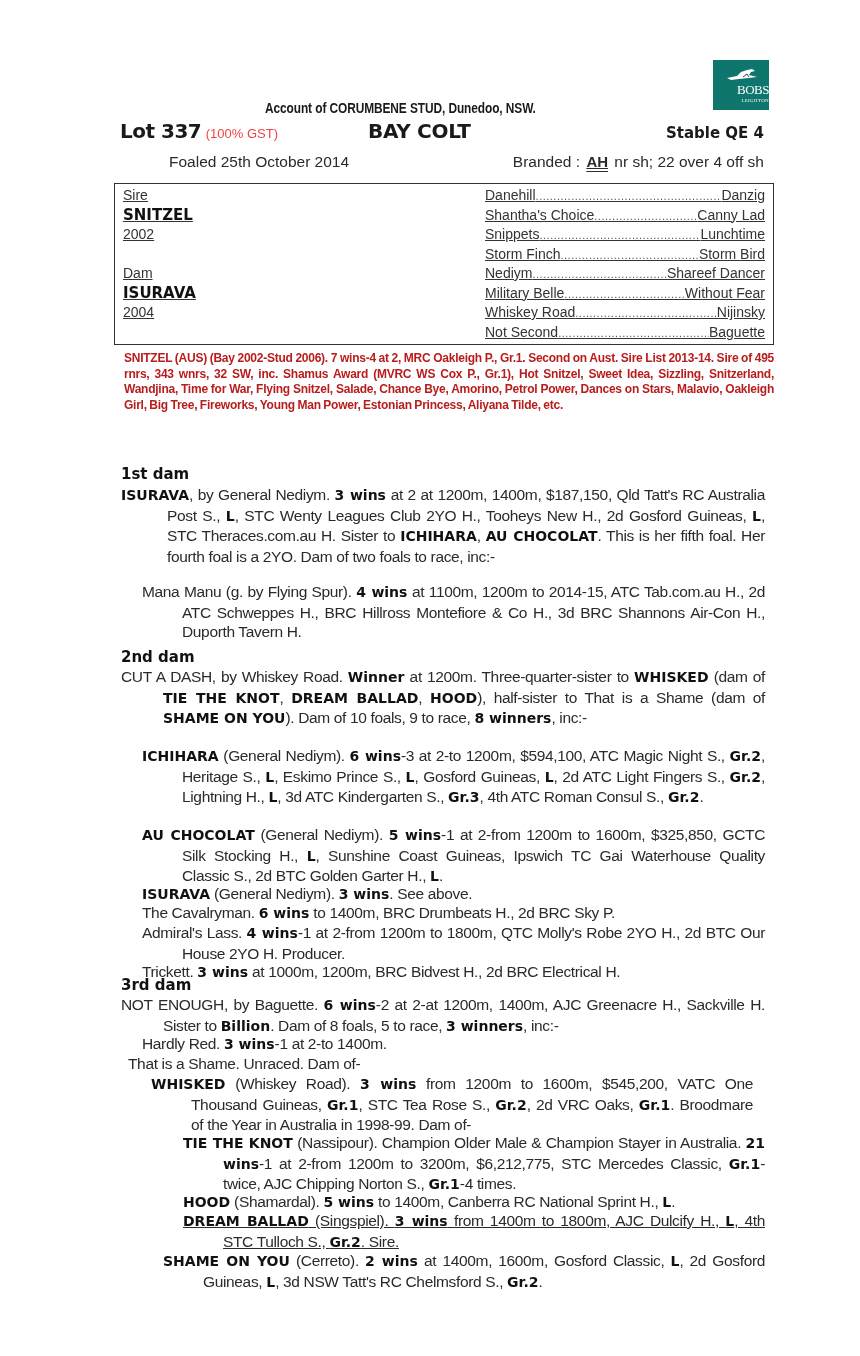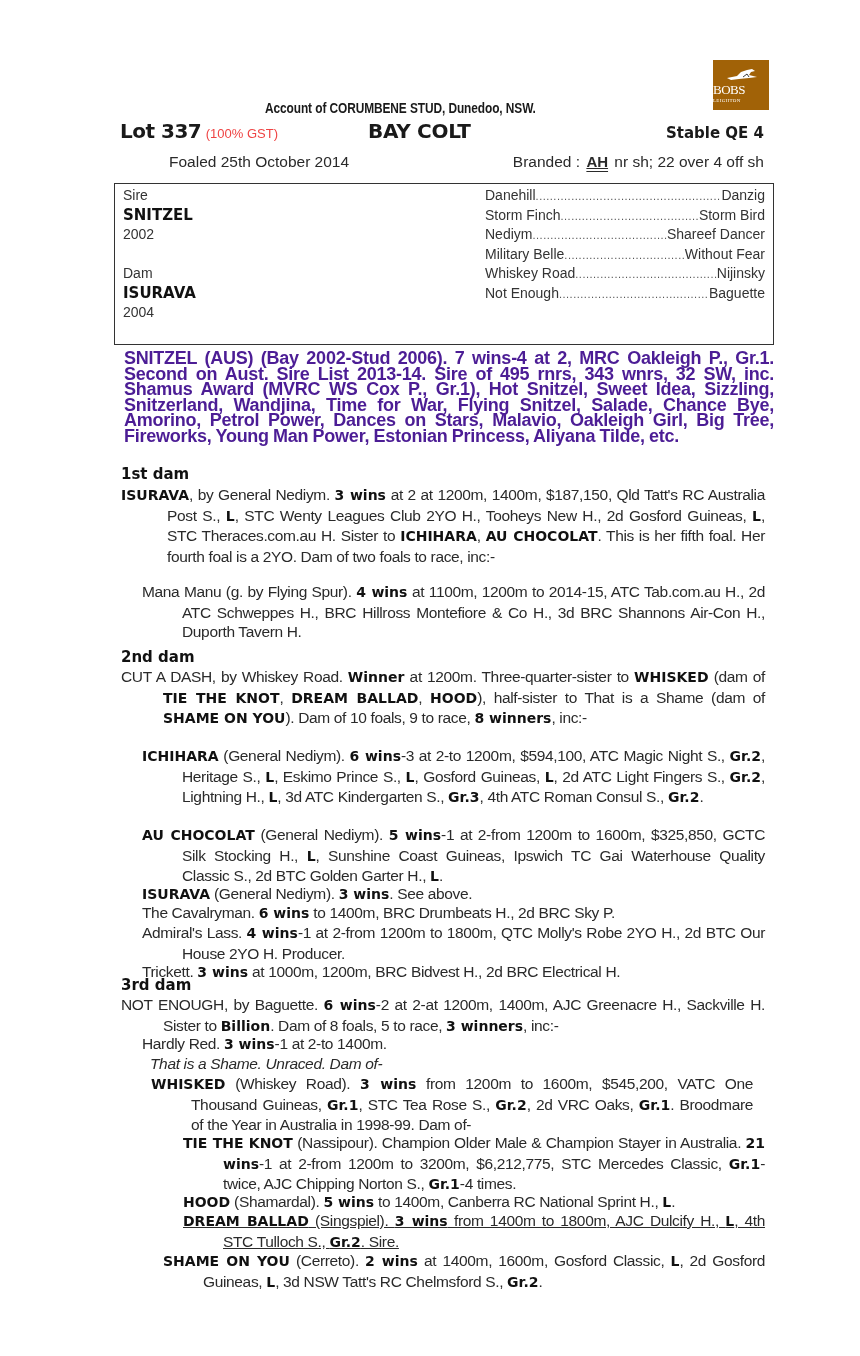--- a/index.html
+++ b/index.html
@@ -1,21 +1,21 @@
 <!DOCTYPE html>
 <html><head>
 <meta charset="utf-8">
 <style>
   * { box-sizing: border-box; margin: 0; padding: 0; }
   html, body { width: 860px; height: 1356px; background: #ffffff; overflow: hidden; }
   body { position: relative; font-family: "Liberation Sans", sans-serif; color: #1a1a1a; }
 
   .logo {
     position: absolute; left: 713px; top: 60px; width: 56px; height: 50px;
-    background: #a16207; color: #fff; text-align: left;
+    background: #0f766e; color: #fff; text-align: right;
   }
   .logo .bird { position: absolute; left: 12px; top: 8px; width: 34px; height: 14px; }
   .logo .logo-main { position: absolute; left: 0; right: 0; top: 23px; font-family: "Liberation Serif", serif; font-size: 13px; letter-spacing: -0.5px; line-height: 14px; }
   .logo .logo-sub { position: absolute; left: 0; right: 0; top: 38px; font-family: "Liberation Serif", serif; font-size: 5px; letter-spacing: 0.3px; line-height: 6px; }
 
   .account {
     position: absolute; left: 265px; top: 100px;
     font-family: "Liberation Sans", sans-serif; font-weight: bold; font-size: 14.5px;
     transform: scaleX(0.82); transform-origin: left top; white-space: nowrap; letter-spacing: -0.1px;
   }
@@ -25,36 +25,36 @@
   .colt { position: absolute; left: 368px; top: 119px; font-family: "DejaVu Sans", sans-serif; font-weight: bold; font-size: 20px; letter-spacing: -0.3px; white-space: nowrap; }
   .stable { position: absolute; right: 96px; top: 124px; font-family: "DejaVu Sans", sans-serif; font-weight: bold; font-size: 15px; white-space: nowrap; }
   .foaled { position: absolute; left: 121px; top: 153px; font-size: 15.5px; color: #2a2a2a; white-space: nowrap; margin-left: 48px; }
   .branded { position: absolute; right: 96px; top: 153px; font-size: 15.5px; color: #2a2a2a; white-space: nowrap; }
   .brand-mark { display: inline-block; font-weight: bold; font-size: 15px; text-decoration: underline double; margin: 0 2px; }
 
   .ped-box {
     position: absolute; left: 114px; top: 183px; width: 660px; height: 162px;
     border: 1.5px solid #333;
   }
-  .ped-col { position: absolute; font-size: 14px; color: #333; }
+  .ped-col { position: absolute; font-size: 14px; color: #333; text-decoration: underline; }
   .ped-col .line { height: 19.5px; line-height: 19.5px; white-space: nowrap; }
   .ped-col .bold { font-family: "DejaVu Sans", sans-serif; font-weight: bold; font-size: 15px; color: #111; }
   .col1 { left: 8px; top: 2px; }
   .col2 { left: 197px; top: 2px; }
   .col3 { left: 370px; top: 2px; width: 280px; }
   .col3 .line { display: flex; }
   .col3 .l { flex: none; }
   .col3 .dots { flex: 1; overflow: hidden; white-space: nowrap; color: #555; letter-spacing: 0.5px; }
   .col3 .dots::before { content: "................................................................................................"; font-size: 11px; }
   .col3 .r { flex: none; }
 
   .sire-summary {
     position: absolute; left: 124px; top: 351px; width: 650px;
-    font-family: "Liberation Sans", sans-serif; font-weight: bold; font-size: 18px; line-height: 15.5px;
-    color: #4c1d95; text-align: justify; letter-spacing: -0.25px; word-spacing: -0.5px;
+    font-family: "Liberation Sans", sans-serif; font-weight: bold; font-size: 12px; line-height: 15.5px;
+    color: #b91c1c; text-align: justify; letter-spacing: -0.25px; word-spacing: -0.5px;
   }
 
   .section-title { position: absolute; left: 121px; font-family: "DejaVu Sans", sans-serif; font-weight: bold; font-size: 15px; color: #111; }
   .para {
     position: absolute; font-size: 15.5px; line-height: 19.7px; color: #2a2a2a;
     text-align: justify; letter-spacing: -0.35px;
   }
   .para b, .para .b { font-family: "DejaVu Sans", sans-serif; font-weight: bold; font-size: 14px; color: #111; letter-spacing: 0; }
 </style>
 </head>
@@ -93,41 +93,51 @@
     <div class="line bold">ISURAVA</div>
     <div class="line">2004</div>
   </div>
   <div class="ped-col col3">
     <div class="line">
         <span class="l">Danehill</span>
         <span class="dots"></span>
         <span class="r">Danzig</span>
       </div>
     <div class="line">
+        <span class="l">Shantha's Choice</span>
+        <span class="dots"></span>
+        <span class="r">Canny Lad</span>
+      </div>
+    <div class="line">
+        <span class="l">Snippets</span>
+        <span class="dots"></span>
+        <span class="r">Lunchtime</span>
+      </div>
+    <div class="line">
         <span class="l">Storm Finch</span>
         <span class="dots"></span>
         <span class="r">Storm Bird</span>
       </div>
     <div class="line">
         <span class="l">Nediym</span>
         <span class="dots"></span>
         <span class="r">Shareef Dancer</span>
       </div>
     <div class="line">
         <span class="l">Military Belle</span>
         <span class="dots"></span>
         <span class="r">Without Fear</span>
       </div>
     <div class="line">
         <span class="l">Whiskey Road</span>
         <span class="dots"></span>
         <span class="r">Nijinsky</span>
       </div>
     <div class="line">
-        <span class="l">Not Enough</span>
+        <span class="l">Not Second</span>
         <span class="dots"></span>
         <span class="r">Baguette</span>
       </div>
   </div>
 </div>
 
 <div class="sire-summary">SNITZEL (AUS) (Bay 2002-Stud 2006). 7 wins-4 at 2, MRC Oakleigh P., Gr.1. Second on Aust. Sire List 2013-14. Sire of 495 rnrs, 343 wnrs, 32 SW, inc. Shamus Award (MVRC WS Cox P., Gr.1), Hot Snitzel, Sweet Idea, Sizzling, Snitzerland, Wandjina, Time for War, Flying Snitzel, Salade, Chance Bye, Amorino, Petrol Power, Dances on Stars, Malavio, Oakleigh Girl, Big Tree, Fireworks, Young Man Power, Estonian Princess, Aliyana Tilde, etc.</div>
 
 <div class="section-title" style="top:465px">1st dam</div>
 <div class="para" style="left:121px; top:485px; width:644px; padding-left:46px; text-indent:-46px;"><b>ISURAVA</b>, by General Nediym. <b>3 wins</b> at 2 at 1200m, 1400m, $187,150, Qld Tatt's RC Australia Post S., <b>L</b>, STC Wenty Leagues Club 2YO H., Tooheys New H., 2d Gosford Guineas, <b>L</b>, STC Theraces.com.au H. Sister to <b>ICHIHARA</b>, <b>AU CHOCOLAT</b>. This is her fifth foal. Her fourth foal is a 2YO. Dam of two foals to race, inc:-</div>
@@ -138,18 +148,18 @@
 <div class="para" style="left:142px; top:746px; width:623px; padding-left:40px; text-indent:-40px;"><b>ICHIHARA</b> (General Nediym). <b>6 wins</b>-3 at 2-to 1200m, $594,100, ATC Magic Night S., <b>Gr.2</b>, Heritage S., <b>L</b>, Eskimo Prince S., <b>L</b>, Gosford Guineas, <b>L</b>, 2d ATC Light Fingers S., <b>Gr.2</b>, Lightning H., <b>L</b>, 3d ATC Kindergarten S., <b>Gr.3</b>, 4th ATC Roman Consul S., <b>Gr.2</b>.</div>
 <div class="para" style="left:142px; top:825px; width:623px; padding-left:40px; text-indent:-40px;"><b>AU CHOCOLAT</b> (General Nediym). <b>5 wins</b>-1 at 2-from 1200m to 1600m, $325,850, GCTC Silk Stocking H., <b>L</b>, Sunshine Coast Guineas, Ipswich TC Gai Waterhouse Quality Classic S., 2d BTC Golden Garter H., <b>L</b>.</div>
 <div class="para" style="left:142px; top:884px; width:623px; padding-left:40px; text-indent:-40px;"><b>ISURAVA</b> (General Nediym). <b>3 wins</b>. See above.</div>
 <div class="para" style="left:142px; top:903px; width:623px; padding-left:40px; text-indent:-40px;">The Cavalryman. <b>6 wins</b> to 1400m, BRC Drumbeats H., 2d BRC Sky P.</div>
 <div class="para" style="left:142px; top:923px; width:623px; padding-left:40px; text-indent:-40px;">Admiral's Lass. <b>4 wins</b>-1 at 2-from 1200m to 1800m, QTC Molly's Robe 2YO H., 2d BTC Our House 2YO H. Producer.</div>
 <div class="para" style="left:142px; top:962px; width:623px; padding-left:40px; text-indent:-40px;">Trickett. <b>3 wins</b> at 1000m, 1200m, BRC Bidvest H., 2d BRC Electrical H.</div>
 
 <div class="section-title" style="top:976px">3rd dam</div>
 <div class="para" style="left:121px; top:995px; width:644px; padding-left:42px; text-indent:-42px;">NOT ENOUGH, by Baguette. <b>6 wins</b>-2 at 2-at 1200m, 1400m, AJC Greenacre H., Sackville H. Sister to <b>Billion</b>. Dam of 8 foals, 5 to race, <b>3 winners</b>, inc:-</div>
 <div class="para" style="left:142px; top:1034px; width:623px;">Hardly Red. <b>3 wins</b>-1 at 2-to 1400m.</div>
-<div class="para" style="left:150px; top:1054px; width:623px;font-style:italic;">That is a Shame. Unraced. Dam of-</div>
+<div class="para" style="left:128px; top:1054px; width:623px;">That is a Shame. Unraced. Dam of-</div>
 <div class="para" style="left:151px; top:1074px; width:602px; padding-left:40px; text-indent:-40px;"><b>WHISKED</b> (Whiskey Road). <b>3 wins</b> from 1200m to 1600m, $545,200, VATC One Thousand Guineas, <b>Gr.1</b>, STC Tea Rose S., <b>Gr.2</b>, 2d VRC Oaks, <b>Gr.1</b>. Broodmare of the Year in Australia in 1998-99. Dam of-</div>
 <div class="para" style="left:183px; top:1133px; width:582px; padding-left:40px; text-indent:-40px;"><b>TIE THE KNOT</b> (Nassipour). Champion Older Male &amp; Champion Stayer in Australia. <b>21 wins</b>-1 at 2-from 1200m to 3200m, $6,212,775, STC Mercedes Classic, <b>Gr.1</b>-twice, AJC Chipping Norton S., <b>Gr.1</b>-4 times.</div>
 <div class="para" style="left:183px; top:1192px; width:582px; padding-left:40px; text-indent:-40px;"><b>HOOD</b> (Shamardal). <b>5 wins</b> to 1400m, Canberra RC National Sprint H., <b>L</b>.</div>
 <div class="para" style="left:183px; top:1211px; width:582px; padding-left:40px; text-indent:-40px;text-decoration:underline;"><b>DREAM BALLAD</b> (Singspiel). <b>3 wins</b> from 1400m to 1800m, AJC Dulcify H., <b>L</b>, 4th STC Tulloch S., <b>Gr.2</b>. Sire.</div>
 <div class="para" style="left:163px; top:1251px; width:602px; padding-left:40px; text-indent:-40px;"><b>SHAME ON YOU</b> (Cerreto). <b>2 wins</b> at 1400m, 1600m, Gosford Classic, <b>L</b>, 2d Gosford Guineas, <b>L</b>, 3d NSW Tatt's RC Chelmsford S., <b>Gr.2</b>.</div>
 
 </body></html>

